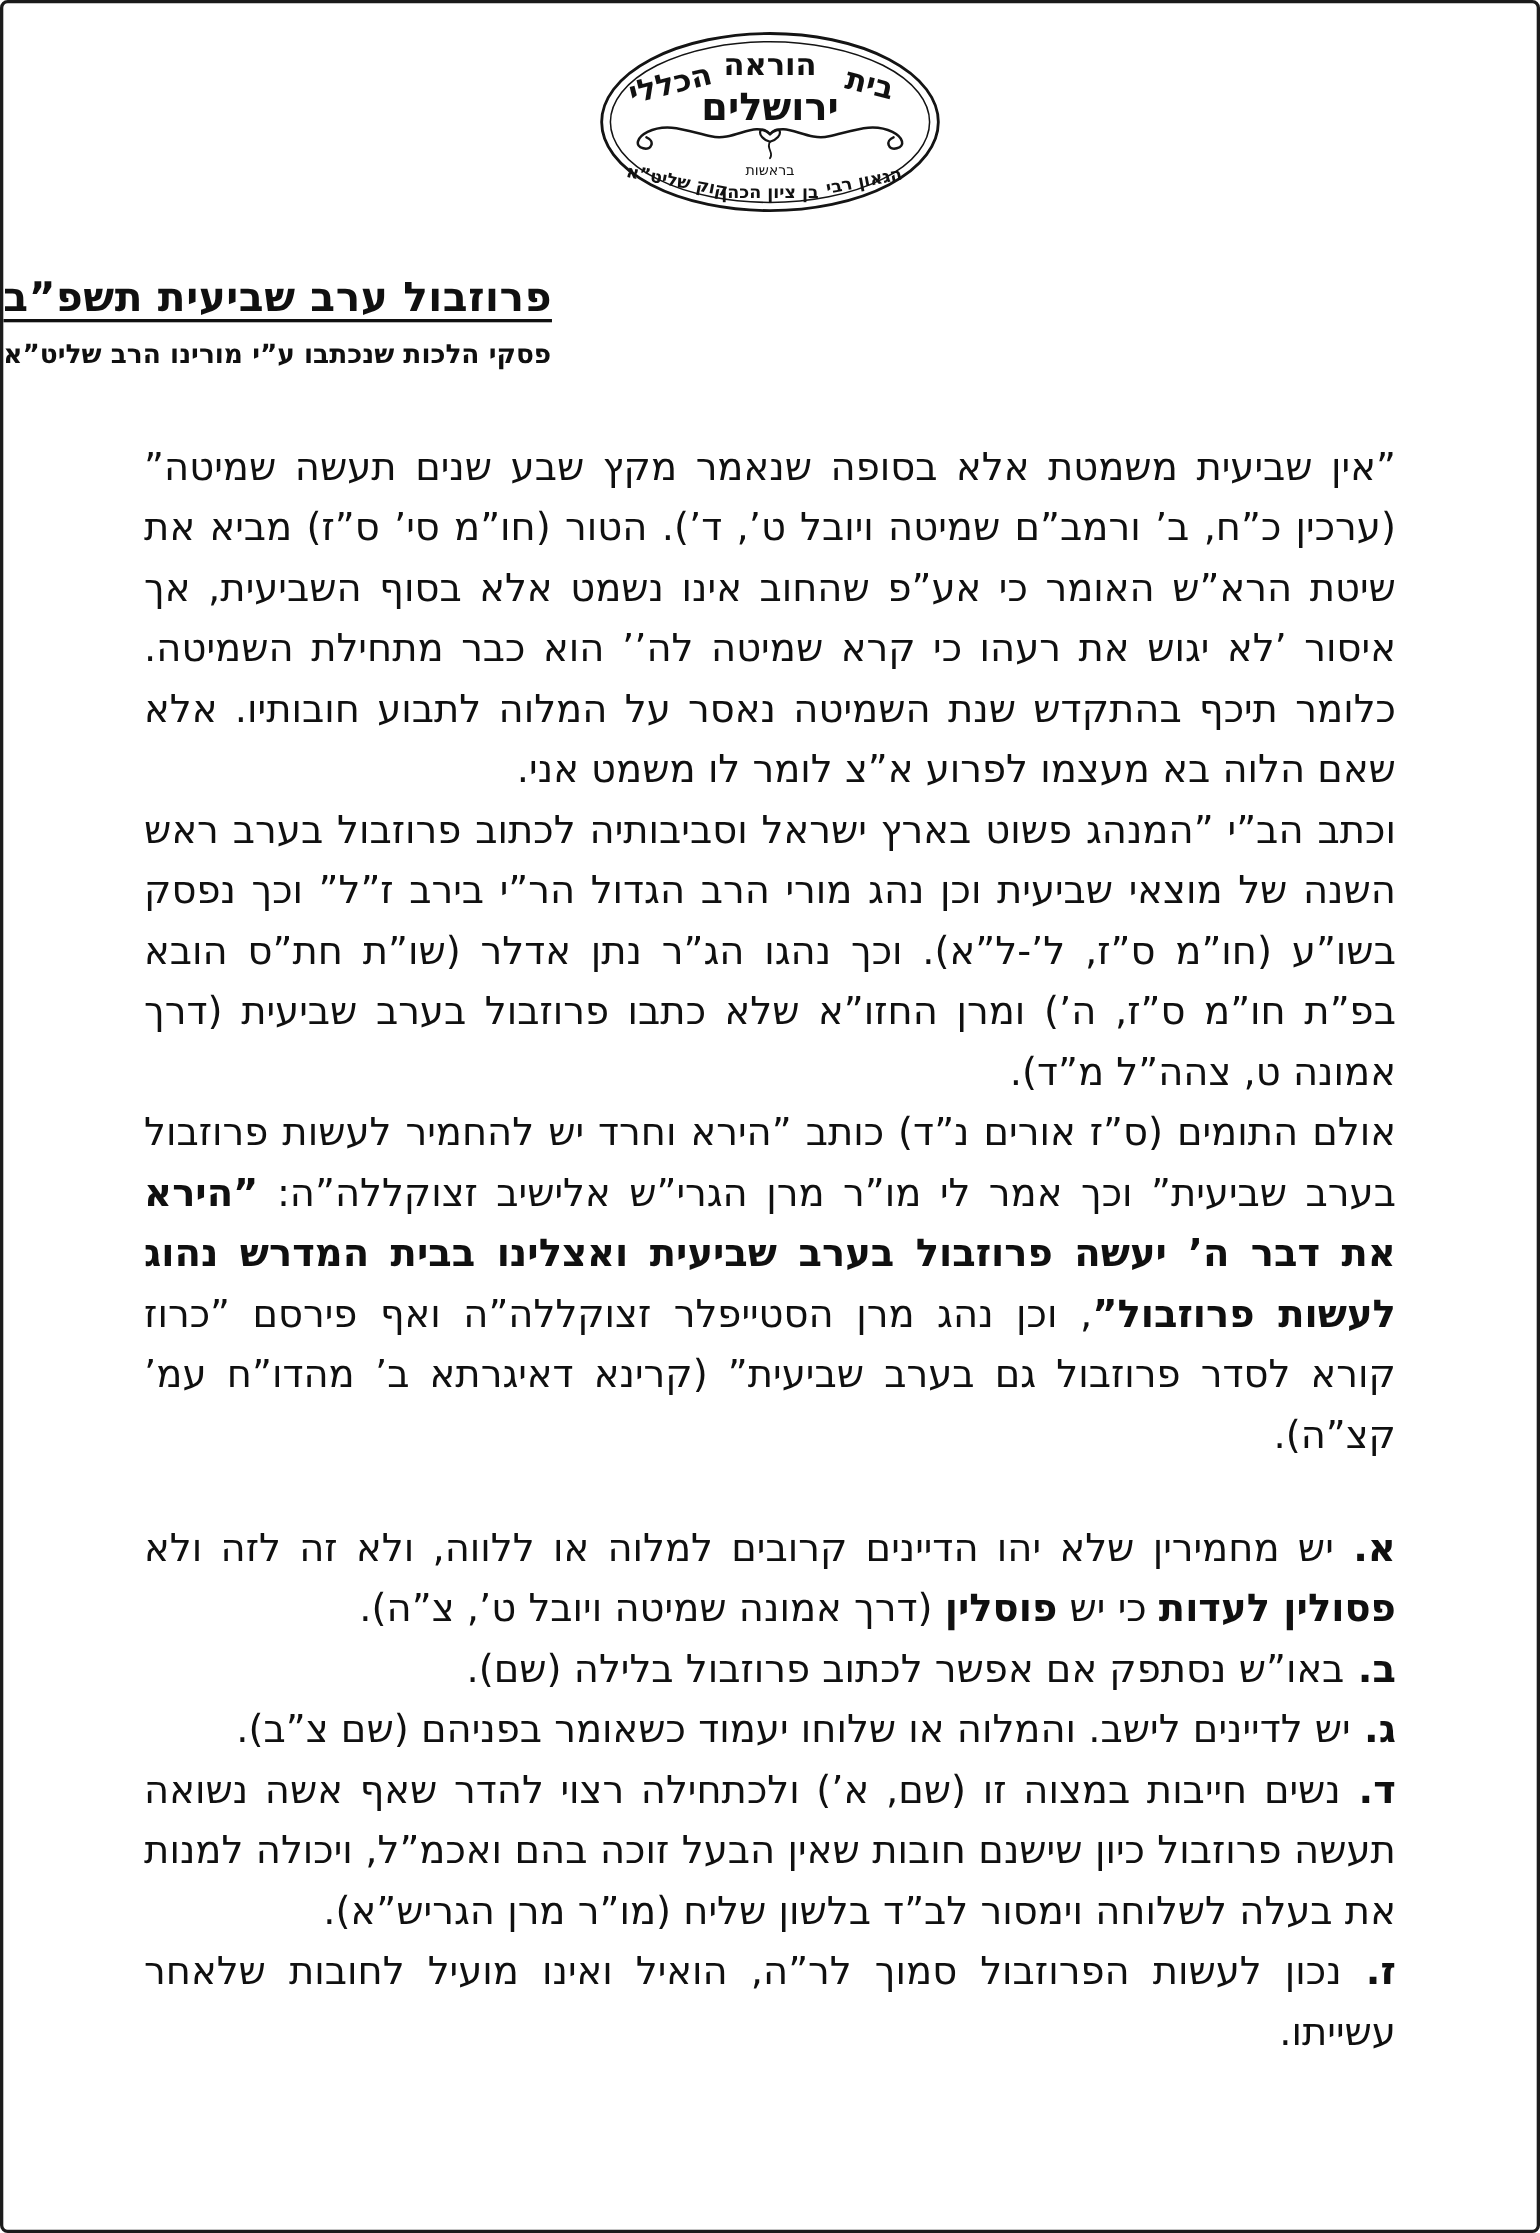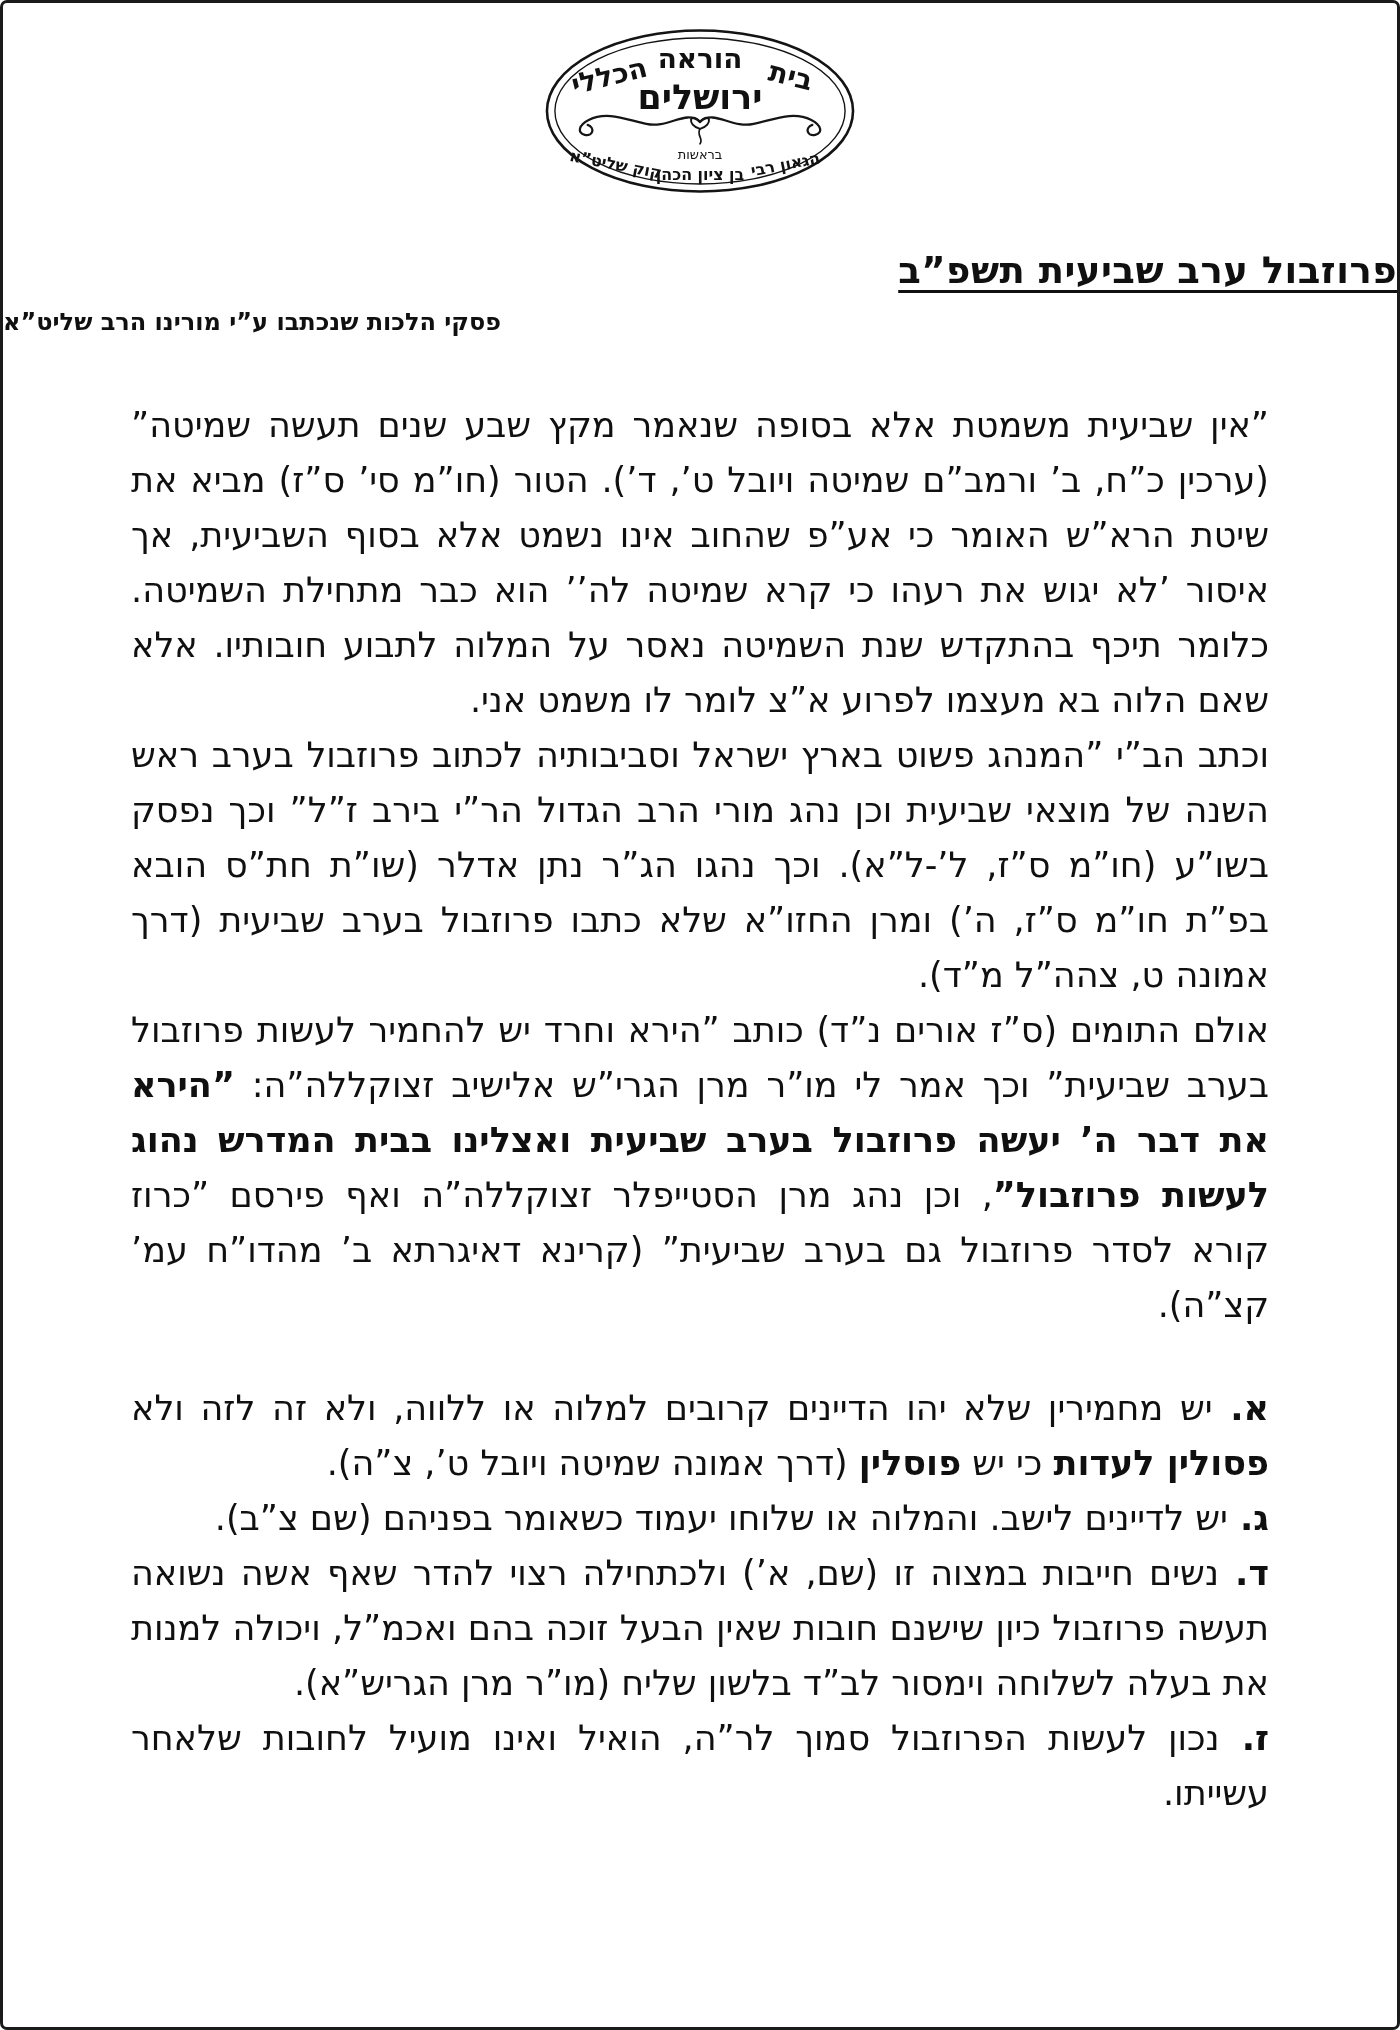--- a/index.html
+++ b/index.html
@@ -16,22 +16,22 @@
     color:#101010;
   }
   .logo-wrap { text-align:center; margin-top:20px; }
   svg.logo { width:318px; height:172px; }
   svg.logo text { fill:#111111; font-family:"DejaVu Sans", sans-serif; }
   .arc-word { font-size:28px; font-weight:bold; }
   .city-word { font-size:35px; font-weight:bold; }
   .banner-word { font-size:13px; }
   .head-word { font-size:16px; font-weight:bold; }
   h1.title {
-    margin:50px 0 0 0;
-    text-align:right;
+    margin:50px 16px 0 0;
+    text-align:left;
     font-size:37px;
     font-weight:bold;
     text-decoration:underline;
     text-decoration-thickness:3px;
     text-underline-offset:7px;
     letter-spacing:0.5px;
   }
   h2.subtitle {
     margin:16px 0 0 0;
     text-align:left;
@@ -83,19 +83,20 @@
   <h1 class="title">פרוזבול ערב שביעית תשפ”ב</h1>
   <h2 class="subtitle">פסקי הלכות שנכתבו ע”י מורינו הרב שליט”א</h2>
 
   <div class="content">
     <p><span>”אין שביעית משמטת אלא בסופה שנאמר מקץ שבע שנים תעשה שמיטה” (ערכין כ”ח, ב’ ורמב”ם שמיטה ויובל ט’, ד’). הטור (חו”מ סי’ ס”ז) מביא את שיטת הרא”ש האומר כי אע”פ שהחוב אינו נשמט אלא בסוף השביעית, אך איסור ’לא יגוש את רעהו כי קרא שמיטה לה’’ הוא כבר מתחילת השמיטה. כלומר תיכף בהתקדש שנת השמיטה נאסר על המלוה לתבוע חובותיו. אלא שאם הלוה בא מעצמו לפרוע א”צ לומר לו משמט אני.</span></p>
     <p><span>וכתב הב”י ”המנהג פשוט בארץ ישראל וסביבותיה לכתוב פרוזבול בערב ראש השנה של מוצאי שביעית וכן נהג מורי הרב הגדול הר”י בירב ז”ל” וכך נפסק בשו”ע (חו”מ ס”ז, ל’-ל”א). וכך נהגו הג”ר נתן אדלר (שו”ת חת”ס הובא בפ”ת חו”מ ס”ז, ה’) ומרן החזו”א שלא כתבו פרוזבול בערב שביעית (דרך אמונה ט, צהה”ל מ”ד).</span></p>
     <p><span>אולם התומים (ס”ז אורים נ”ד) כותב ”הירא וחרד יש להחמיר לעשות פרוזבול בערב שביעית” וכך אמר לי מו”ר מרן הגרי”ש אלישיב זצוקללה”ה: </span><span class="b">”הירא את דבר ה’ יעשה פרוזבול בערב שביעית ואצלינו בבית המדרש נהוג לעשות פרוזבול”</span><span>, וכן נהג מרן הסטייפלר זצוקללה”ה ואף פירסם ”כרוז קורא לסדר פרוזבול גם בערב שביעית” (קרינא דאיגרתא ב’ מהדו”ח עמ’ קצ”ה).</span></p>
 
     <div class="halacha-list">
       <p><span class="b">א. </span><span>יש מחמירין שלא יהו הדיינים קרובים למלוה או ללווה, ולא זה לזה ולא </span><span class="b">פסולין לעדות</span><span> כי יש </span><span class="b">פוסלין</span><span> (דרך אמונה שמיטה ויובל ט’, צ”ה).</span></p>
+      <p><span class="b">ב. </span><span>באו”ש נסתפק אם אפשר לכתוב פרוזבול בלילה (שם).</span></p>
       <p><span class="b">ג. </span><span>יש לדיינים לישב. והמלוה או שלוחו יעמוד כשאומר בפניהם (שם צ”ב).</span></p>
       <p><span class="b">ד. </span><span>נשים חייבות במצוה זו (שם, א’) ולכתחילה רצוי להדר שאף אשה נשואה תעשה פרוזבול כיון שישנם חובות שאין הבעל זוכה בהם ואכמ”ל, ויכולה למנות את בעלה לשלוחה וימסור לב”ד בלשון שליח (מו”ר מרן הגריש”א).</span></p>
       <p><span class="b">ז. </span><span>נכון לעשות הפרוזבול סמוך לר”ה, הואיל ואינו מועיל לחובות שלאחר עשייתו.</span></p>
     </div>
   </div>
 
 </div>
 
 </body></html>

